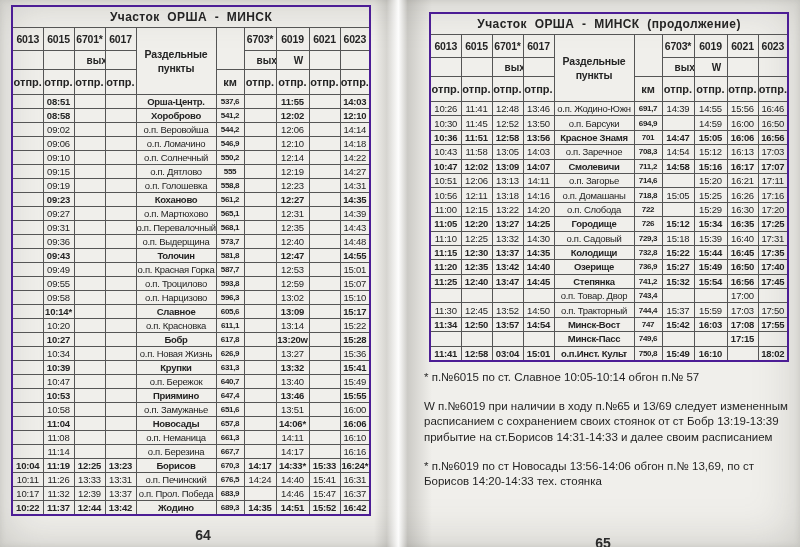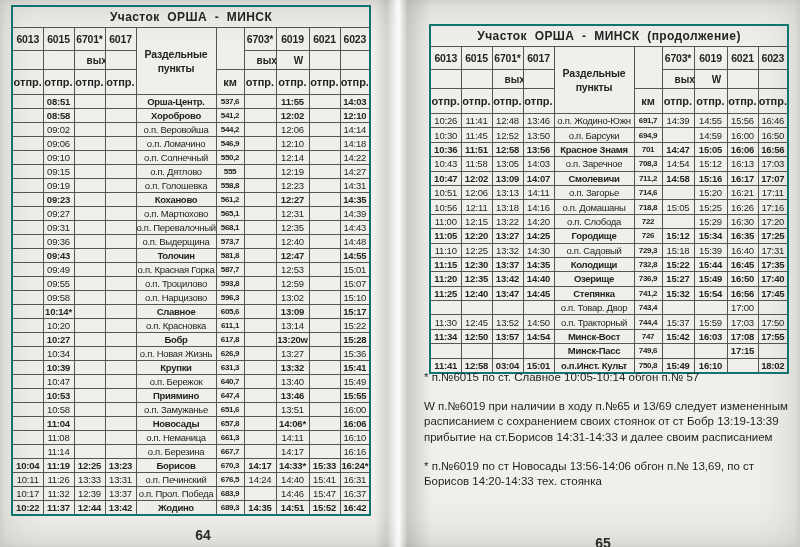--- a/index.html
+++ b/index.html
@@ -18,21 +18,21 @@
     background:linear-gradient(90deg,
       rgba(110,108,102,0) 0%,
       rgba(110,108,102,.20) 22%,
       rgba(255,255,255,.9) 42%,
       rgba(110,108,102,.28) 58%,
       rgba(110,108,102,.14) 78%,
       rgba(110,108,102,0) 100%);
   }
   table.tt{
     position:absolute;border-collapse:collapse;table-layout:fixed;
-    border:2px solid #0f766e;background:transparent;color:#242424;
+    border:2px solid #4c1d95;background:transparent;color:#242424;
   }
   .tt th,.tt td{
     border:1px solid #555;padding:0;margin:0;
     text-align:center;vertical-align:middle;
     overflow:hidden;white-space:nowrap;color:#242424;
   }
   .tt .r-title th{height:20px;font-size:12px;font-weight:bold;letter-spacing:.4px;word-spacing:4px;}
   .tt .r-num th{height:22px;font-size:10.5px;font-weight:bold;letter-spacing:-.2px;margin-left:45px;}
   .tt .r-sub td{height:18px;font-size:10px;font-weight:bold;padding-left:12px;}
   .tt .r-dep td{height:24px;font-size:11px;font-weight:bold;}
@@ -463,21 +463,21 @@
           <td class="sta">Жодино</td>
           <td class="km">689,3</td>
           <td class="time">14:35</td>
           <td class="time">14:51</td>
           <td class="time">15:52</td>
           <td class="time">16:42</td>
         </tr>
       </tbody>
     </table>
 
-  <table class="tt tt-right" id="table-right" style="left:429px;top:24px;width:358px;">
+  <table class="tt tt-right" id="table-right" style="left:429px;top:12px;width:358px;">
       <colgroup>
         <col style="width: 31px;">
         <col style="width: 31px;">
         <col style="width: 31px;">
         <col style="width: 31px;">
         <col style="width: 80px;">
         <col style="width: 28px;">
         <col style="width: 32px;">
         <col style="width: 33px;">
         <col style="width: 31px;">

